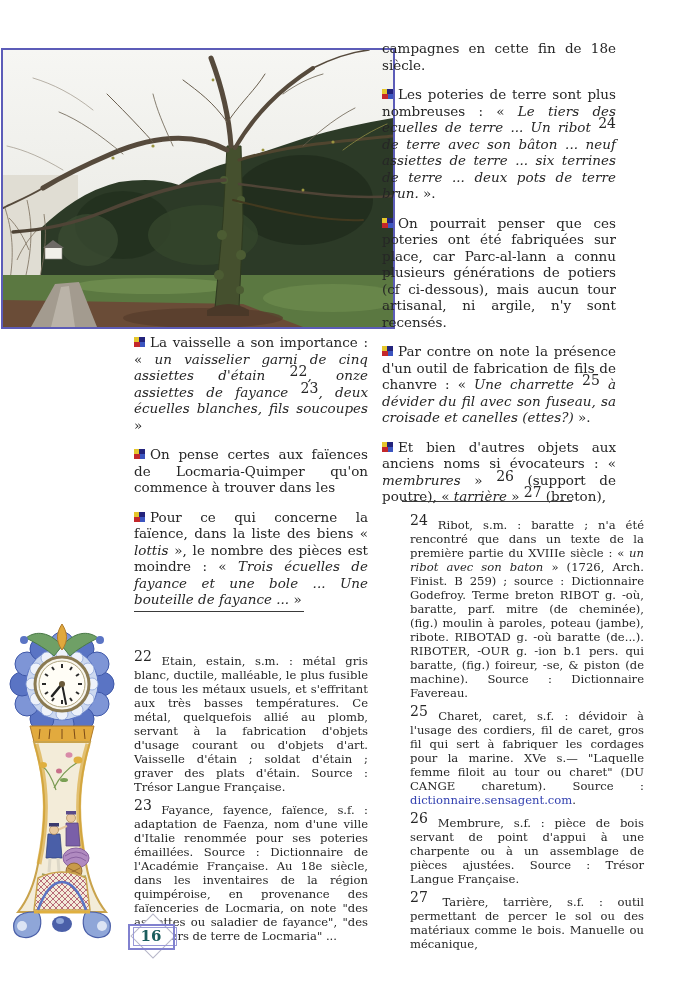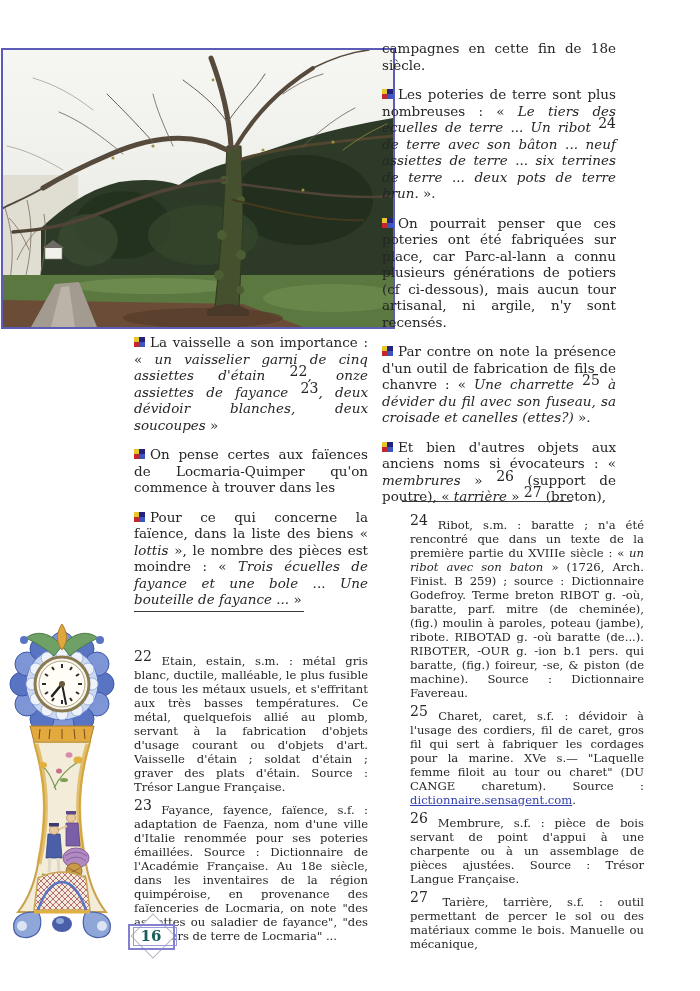--- a/index.html
+++ b/index.html
@@ -15,21 +15,21 @@
   .colbody{position:absolute;text-align:justify;font-size:13.5px;line-height:16.5px;hyphens:auto;}
   #right-body{left:382px;top:40px;width:234px;}
   #left-body{left:134px;top:334px;width:234px;}
   .para{margin:0 0 13px 0;}
   .colfoot{position:absolute;text-align:justify;font-size:11.6px;line-height:14px;hyphens:auto;}
   #right-foot{left:410px;top:518px;width:234px;}
   #left-foot{left:134px;top:654px;width:234px;}
   .fnote{margin:0 0 9px 0;}
   sup{font-size:14px;line-height:0;vertical-align:4px;}
   i{font-style:italic;}
-  a.fn-link{color:#3240b0;text-decoration:underline;cursor:pointer;}
+  a.fn-link{color:#3240b0;cursor:pointer;}
 
   .rule{position:absolute;height:0;border-top:1px solid #3a3a3a;}
   #rule-right{left:402px;top:501px;width:170px;}
   #rule-left{left:134px;top:611px;width:170px;}
 
   
   .bullet{display:inline-block;width:11px;height:10px;margin-right:5px;
           background:#3c55c0;
           background:conic-gradient(#23237c 0 25%,#3c55c0 0 50%,#c3272b 0 75%,#e5c62c 0);}
 
@@ -141,21 +141,21 @@
 
   <section class="colbody" id="right-body">
     <p class="para"><span>campagnes en cette fin de 18e siècle.</span></p>
     <p class="para"><span class="bullet"></span><span>Les poteries de terre sont plus nombreuses : « </span><i>Le tiers des ecuelles de terre ... Un ribot </i><sup>24</sup><i> de terre avec son bâton ... neuf assiettes de terre ... six terrines de terre ... deux pots de terre brun.</i><span> ».</span></p>
     <p class="para"><span class="bullet"></span><span>On pourrait penser que ces poteries ont été fabriquées sur place, car Parc-al-lann a connu plusieurs générations de potiers (cf ci-dessous), mais aucun tour artisanal, ni argile, n'y sont recensés.</span></p>
     <p class="para"><span class="bullet"></span><span>Par contre on note la présence d'un outil de fabrication de fils de chanvre : « </span><i>Une charrette </i><sup>25</sup><i> à dévider du fil avec son fuseau, sa croisade et canelles (ettes?)</i><span> ».</span></p>
     <p class="para"><span class="bullet"></span><span>Et bien d'autres objets aux anciens noms si évocateurs : « </span><i>membrures</i><span> » </span><sup>26</sup><span> (support de poutre), « </span><i>tarrière</i><span> » </span><sup>27</sup><span> (breton),</span></p>
   </section>
 
   <section class="colbody" id="left-body">
-    <p class="para"><span class="bullet"></span><span>La vaisselle a son importance : « </span><i>un vaisselier garni de cinq assiettes d'étain </i><sup>22</sup><i>, onze assiettes de fayance </i><sup>23</sup><i>, deux dévidoir blanches, deux soucoupes</i><span> »</span></p>
+    <p class="para"><span class="bullet"></span><span>La vaisselle a son importance : « </span><i>un vaisselier garni de cinq assiettes d'étain </i><sup>22</sup><i>, onze assiettes de fayance </i><sup>23</sup><i>, deux écuelles blanches, fils soucoupes</i><span> »</span></p>
     <p class="para"><span class="bullet"></span><span>On pense certes aux faïences de Locmaria-Quimper qu'on commence à trouver dans les</span></p>
     <p class="para"><span class="bullet"></span><span>Pour ce qui concerne la faïence, dans la liste des biens « </span><i>lottis</i><span> », le nombre des pièces est moindre : « </span><i>Trois écuelles de fayance et une bole ... Une bouteille de fayance ...</i><span> »</span></p>
   </section>
 
   <div class="rule" id="rule-left"></div>
   <div class="rule" id="rule-right"></div>
 
   <section class="colfoot" id="left-foot">
     <p class="fnote"><sup>22</sup><span> Etain, estain, s.m. : métal gris blanc, ductile, malléable, le plus fusible de tous les métaux usuels, et s'effritant aux très basses températures. Ce métal, quelquefois allié au plomb, servant à la fabrication d'objets d'usage courant ou d'objets d'art. Vaisselle d'étain ; soldat d'étain ; graver des plats d'étain. Source : Trésor Langue Française.</span></p>
     <p class="fnote"><sup>23</sup><span> Fayance, fayence, faïence, s.f. : adaptation de Faenza, nom d'une ville d'Italie renommée pour ses poteries émaillées. Source : Dictionnaire de l'Académie Française. Au 18e siècle, dans les inventaires de la région quimpéroise, en provenance des faïenceries de Locmaria, on note "des assiettes ou saladier de fayance", "des beurriers de terre de Locmaria" ...</span></p>

